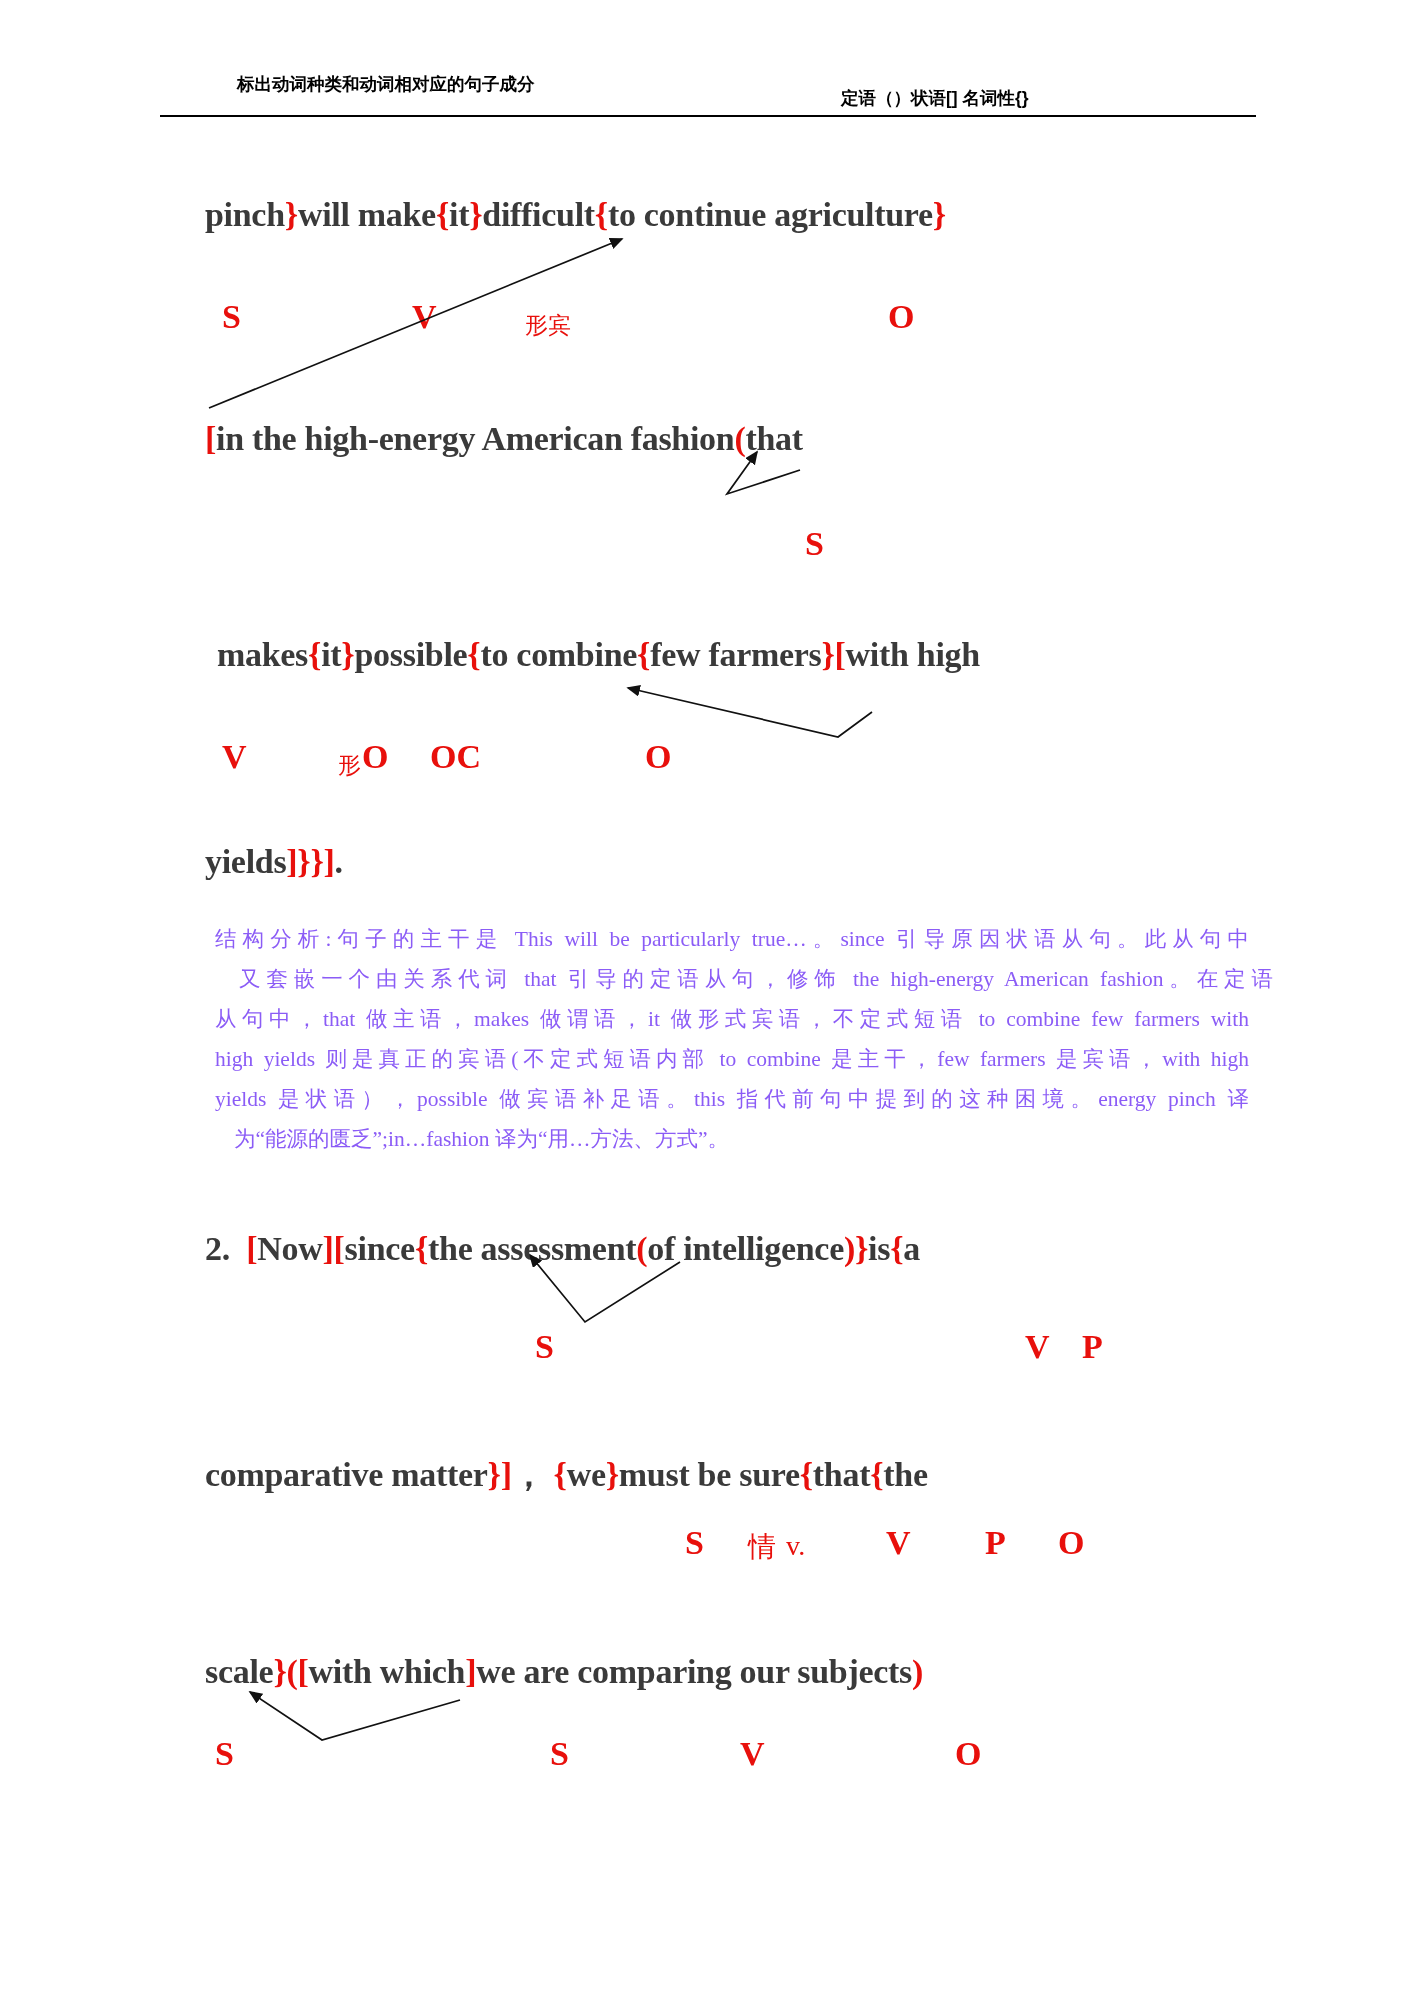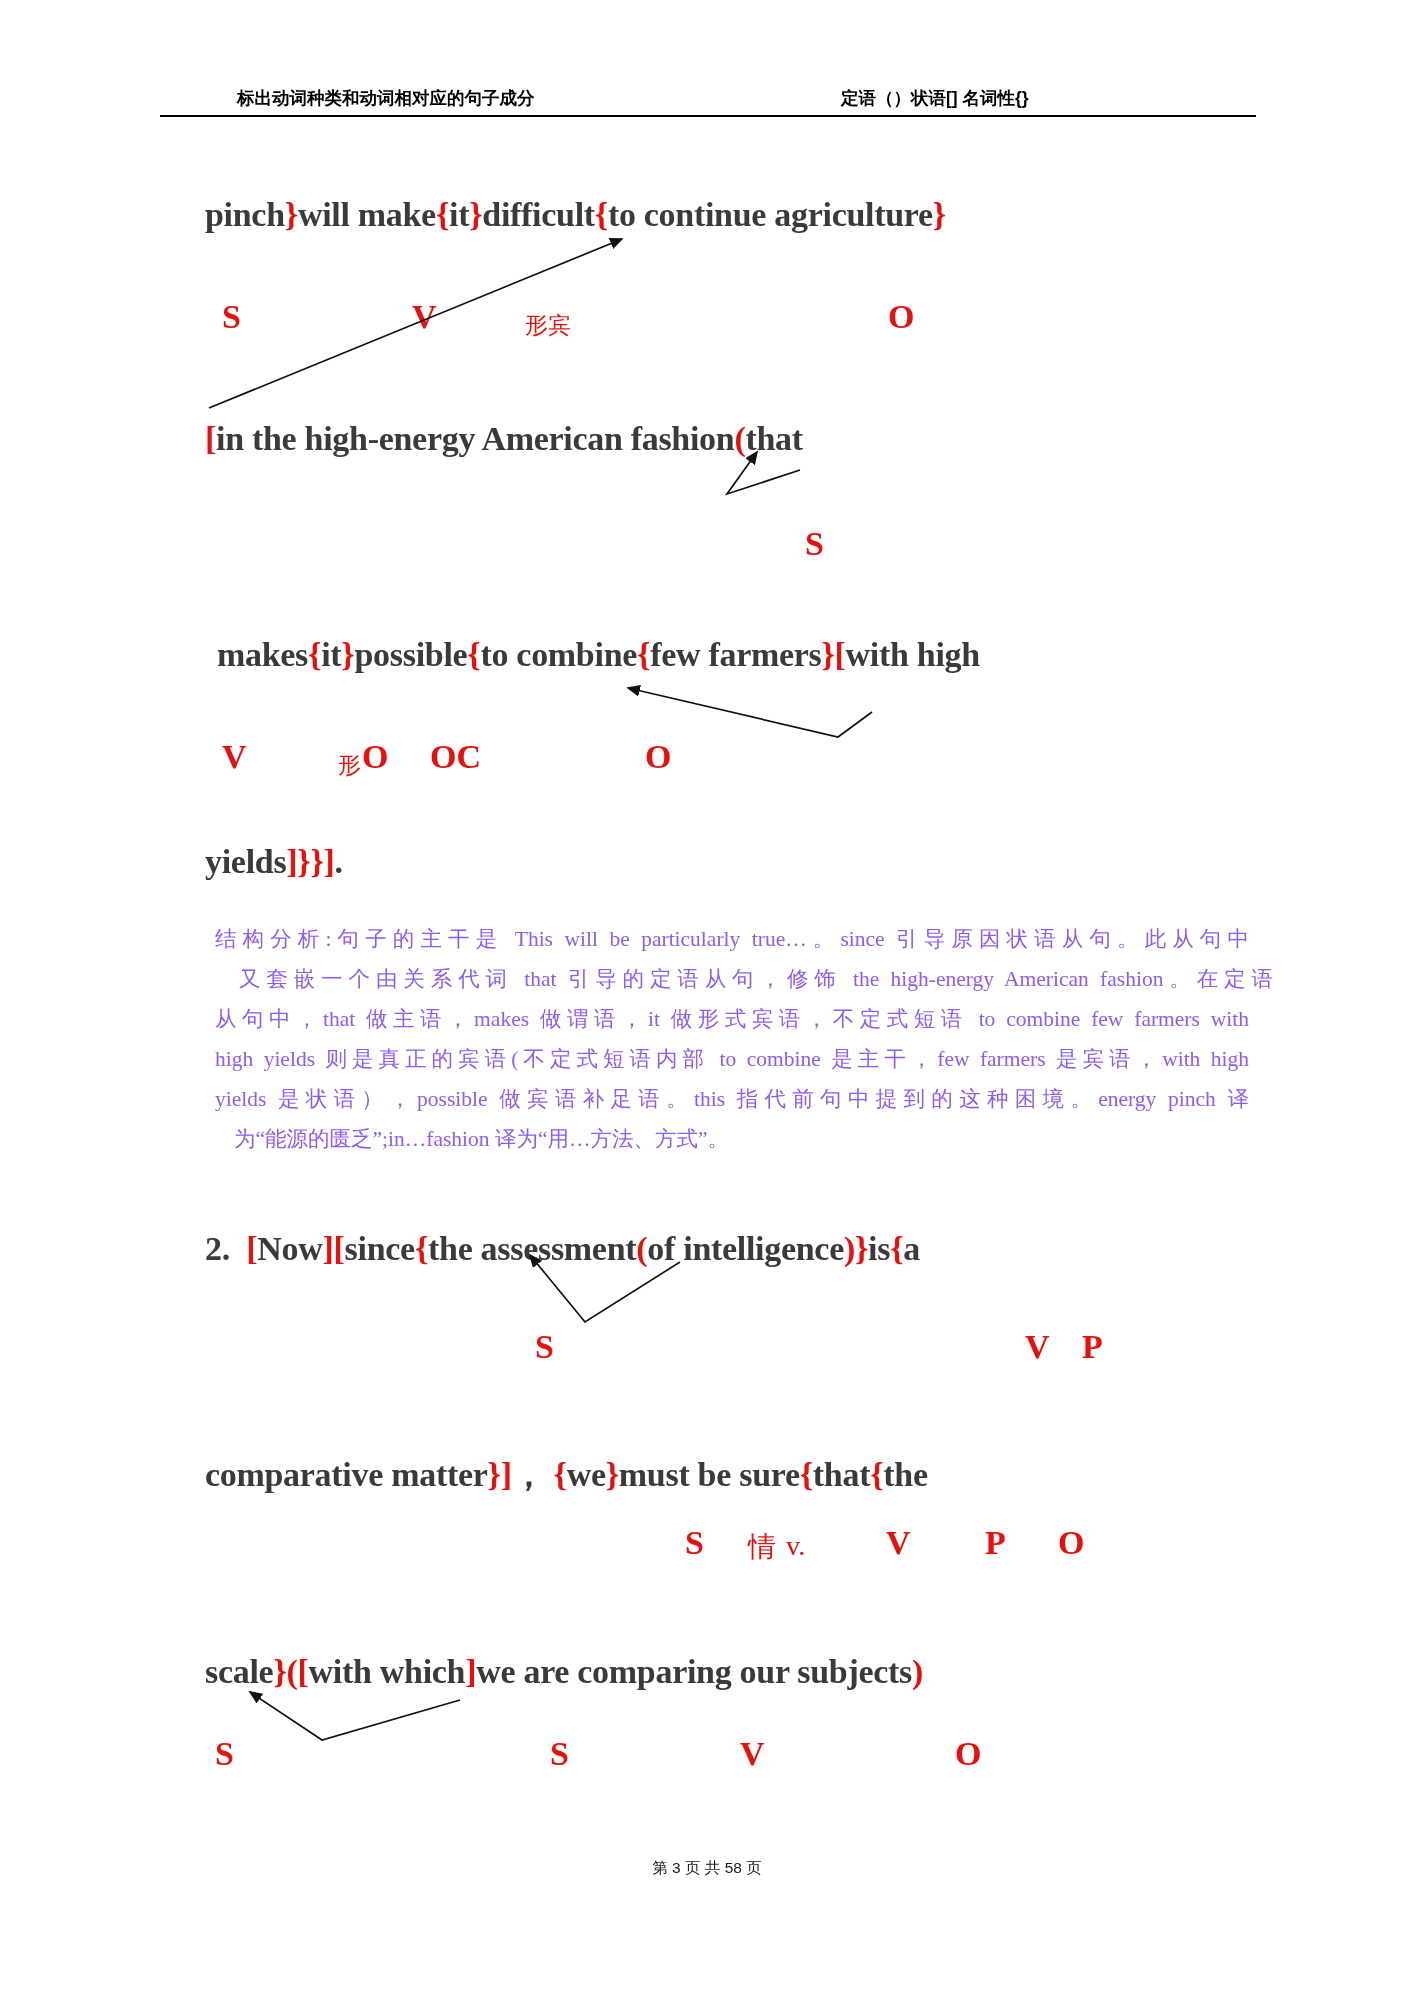--- a/index.html
+++ b/index.html
@@ -67,21 +67,21 @@
     font-size:15.5px;
     color:#1a1a1a;
     white-space:pre;
   }
 </style>
 </head>
 <body>
 
 <div id="page">
 
-  <span class="hdr" style="left:237px;top:86px">标出动词种类和动词相对应的句子成分</span>
+  <span class="hdr" style="left:237px;top:72px">标出动词种类和动词相对应的句子成分</span>
   <span class="hdr" style="left:841px;top:86px">定语（）状语[] 名词性{}</span>
   <div class="rule" style="left:160px;top:115px;width:1096px;height:2px"></div>
 
   <div id="lines-container">
       <div class="bigline" style="left: 205px; top: 196px;"><span>pinch</span><span class="redseg">}</span><span>will make</span><span class="redseg">{</span><span>it</span><span class="redseg">}</span><span>difficult</span><span class="redseg">{</span><span>to continue agriculture</span><span class="redseg">}</span></div>
       <div class="bigline" style="left: 205px; top: 420px;"><span class="redseg">[</span><span>in the high-energy American fashion</span><span class="redseg">(</span><span>that</span></div>
       <div class="bigline" style="left: 217px; top: 636px;"><span>makes</span><span class="redseg">{</span><span>it</span><span class="redseg">}</span><span>possible</span><span class="redseg">{</span><span>to combine</span><span class="redseg">{</span><span>few farmers</span><span class="redseg">}</span><span class="redseg">[</span><span>with high</span></div>
       <div class="bigline" style="left: 205px; top: 843px;"><span>yields</span><span class="redseg">]}}]</span><span>.</span></div>
       <div class="bigline" style="left: 205px; top: 1230px;"><span>2.  </span><span class="redseg">[</span><span>Now</span><span class="redseg">][</span><span>since</span><span class="redseg">{</span><span>the assessment</span><span class="redseg">(</span><span>of intelligence</span><span class="redseg">)}</span><span>is</span><span class="redseg">{</span><span>a</span></div>
       <div class="bigline" style="left: 205px; top: 1436px; margin-top: 16px;"><span>comparative matter</span><span class="redseg">}]</span><span>，</span><span> </span><span class="redseg">{</span><span>we</span><span class="redseg">}</span><span>must be sure</span><span class="redseg">{</span><span>that</span><span class="redseg">{</span><span>the</span></div>
@@ -129,15 +129,14 @@
         <path d="M0,0 L8,3.5 L0,7 Z" fill="#111"></path>
       </marker>
     </defs>
   <polyline points="209,408 622,239" fill="none" stroke="#111" stroke-width="1.7" marker-end="url(#ah)"></polyline>
       <polyline points="800,470 727,494 757,452" fill="none" stroke="#111" stroke-width="1.7" marker-end="url(#ah)"></polyline>
       <polyline points="872,712 838,737 628,688" fill="none" stroke="#111" stroke-width="1.7" marker-end="url(#ah)"></polyline>
       <polyline points="680,1262 585,1322 530,1255" fill="none" stroke="#111" stroke-width="1.7" marker-end="url(#ah)"></polyline>
       <polyline points="460,1700 322,1740 250,1692" fill="none" stroke="#111" stroke-width="1.7" marker-end="url(#ah)"></polyline>
     </svg>
 
-  <div class="footer">第 3 页 共 58 页</div>
 
 </div>
 
 </body></html>

